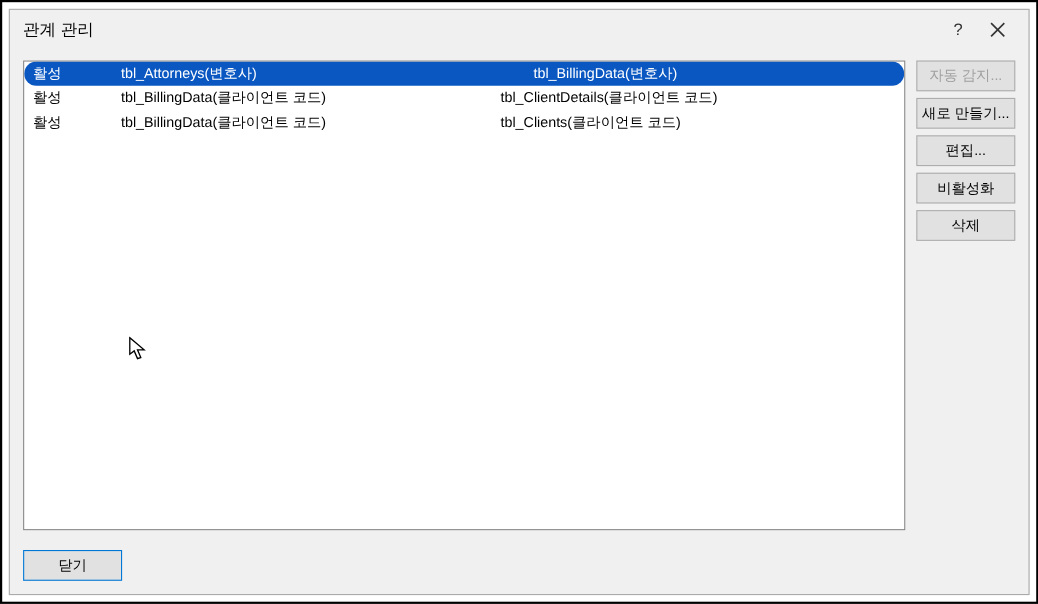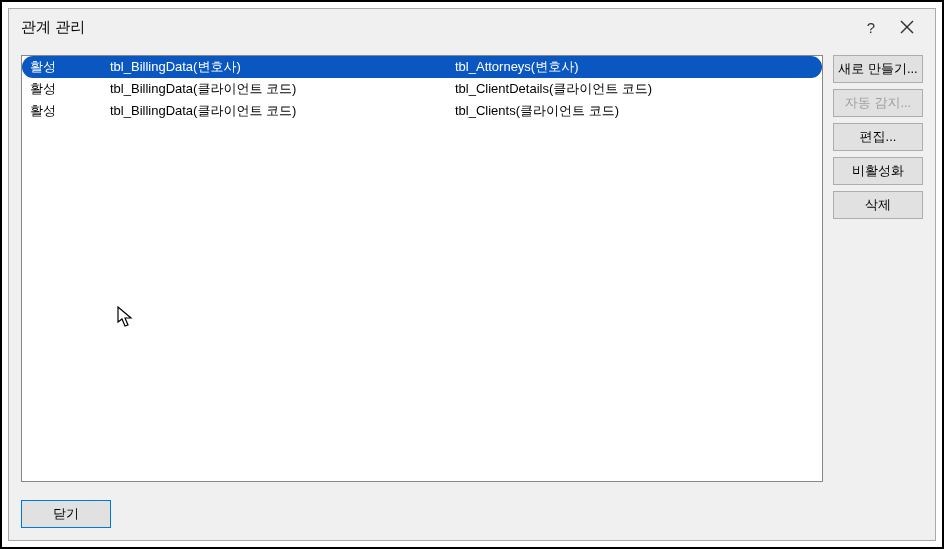--- a/index.html
+++ b/index.html
@@ -189,44 +189,44 @@
           </svg>
       </div>
     </div>
 
     <div class="content">
       <div class="table-container">
         <div class="table-body" id="table-body">
 
           <div class="tr selected">
               <div class="td col-status">활성</div>
+              <div class="td col-related">tbl_Attorneys(변호사)</div>
               <div class="td col-table">tbl_BillingData(변호사)</div>
-              <div class="td col-related">tbl_Attorneys(변호사)</div>
             </div>
             <div class="tr">
               <div class="td col-status">활성</div>
               <div class="td col-table">tbl_BillingData(클라이언트 코드)</div>
               <div class="td col-related">tbl_ClientDetails(클라이언트 코드)</div>
             </div>
             <div class="tr">
               <div class="td col-status">활성</div>
               <div class="td col-table">tbl_BillingData(클라이언트 코드)</div>
               <div class="td col-related">tbl_Clients(클라이언트 코드)</div>
             </div>
             <div class="cursor">
             <svg viewBox="0 0 18 22">
               <path d="M1 1 L1 16 L5 13 L8 20 L11 19 L8 12 L14 12 Z" fill="none" stroke="#000" stroke-width="1.2"></path>
             </svg>
           </div>
         </div>
       </div>
 
       <div class="side-buttons">
+        <div class="btn disabled">자동 감지...</div>
         <div class="btn">새로 만들기...</div>
-        <div class="btn disabled">자동 감지...</div>
         <div class="btn">편집...</div>
         <div class="btn">비활성화</div>
         <div class="btn">삭제</div>
       </div>
     </div>
 
     <div class="footer">
       <div class="btn">닫기</div>
     </div>
   </div>

